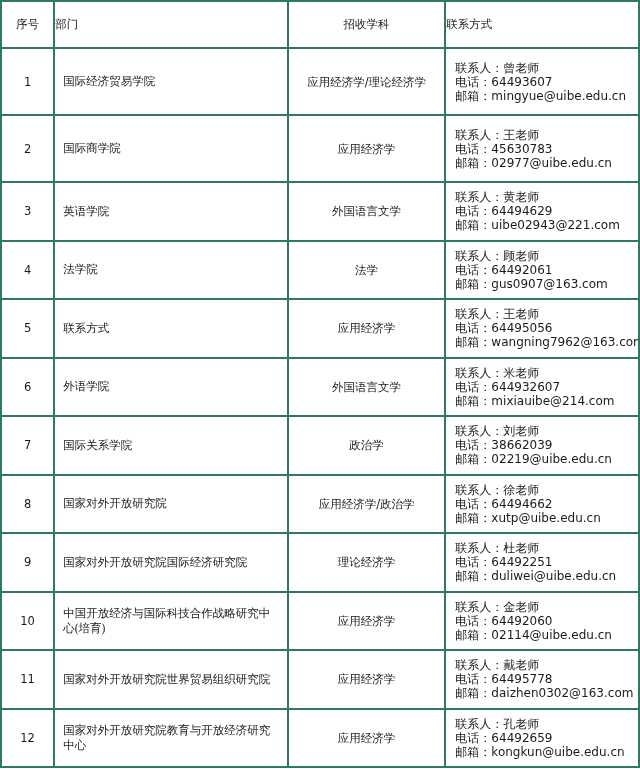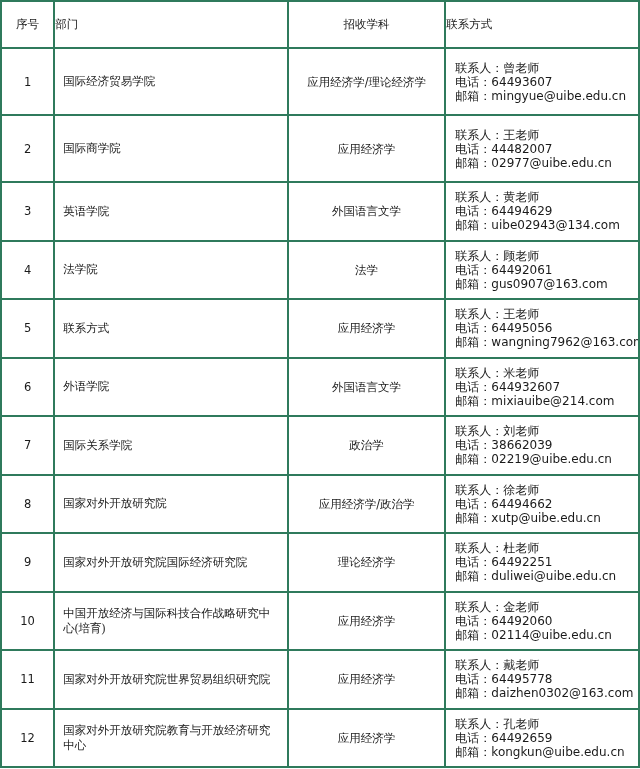--- a/index.html
+++ b/index.html
@@ -87,34 +87,34 @@
       </td>
     </tr>
     <tr class="row-tall">
       <td class="c-idx">2</td>
       <td class="c-dept">
           <span class="dept-text">国际商学院</span>
         </td>
       <td class="c-subj">应用经济学</td>
       <td class="c-contact contact-cell">
         <span class="contact-line">联系人：王老师</span>
-        <span class="contact-line">电话：44482007</span>
+        <span class="contact-line">电话：45630783</span>
         <span class="contact-line">邮箱：02977@uibe.edu.cn</span>
       </td>
     </tr>
     <tr class="row-std">
       <td class="c-idx">3</td>
       <td class="c-dept">
           <span class="dept-text">英语学院</span>
         </td>
       <td class="c-subj">外国语言文学</td>
       <td class="c-contact contact-cell">
         <span class="contact-line">联系人：黄老师</span>
         <span class="contact-line">电话：64494629</span>
-        <span class="contact-line">邮箱：uibe02943@134.com</span>
+        <span class="contact-line">邮箱：uibe02943@221.com</span>
       </td>
     </tr>
     <tr class="row-std">
       <td class="c-idx">4</td>
       <td class="c-dept">
           <span class="dept-text">法学院</span>
         </td>
       <td class="c-subj">法学</td>
       <td class="c-contact contact-cell">
         <span class="contact-line">联系人：顾老师</span>

